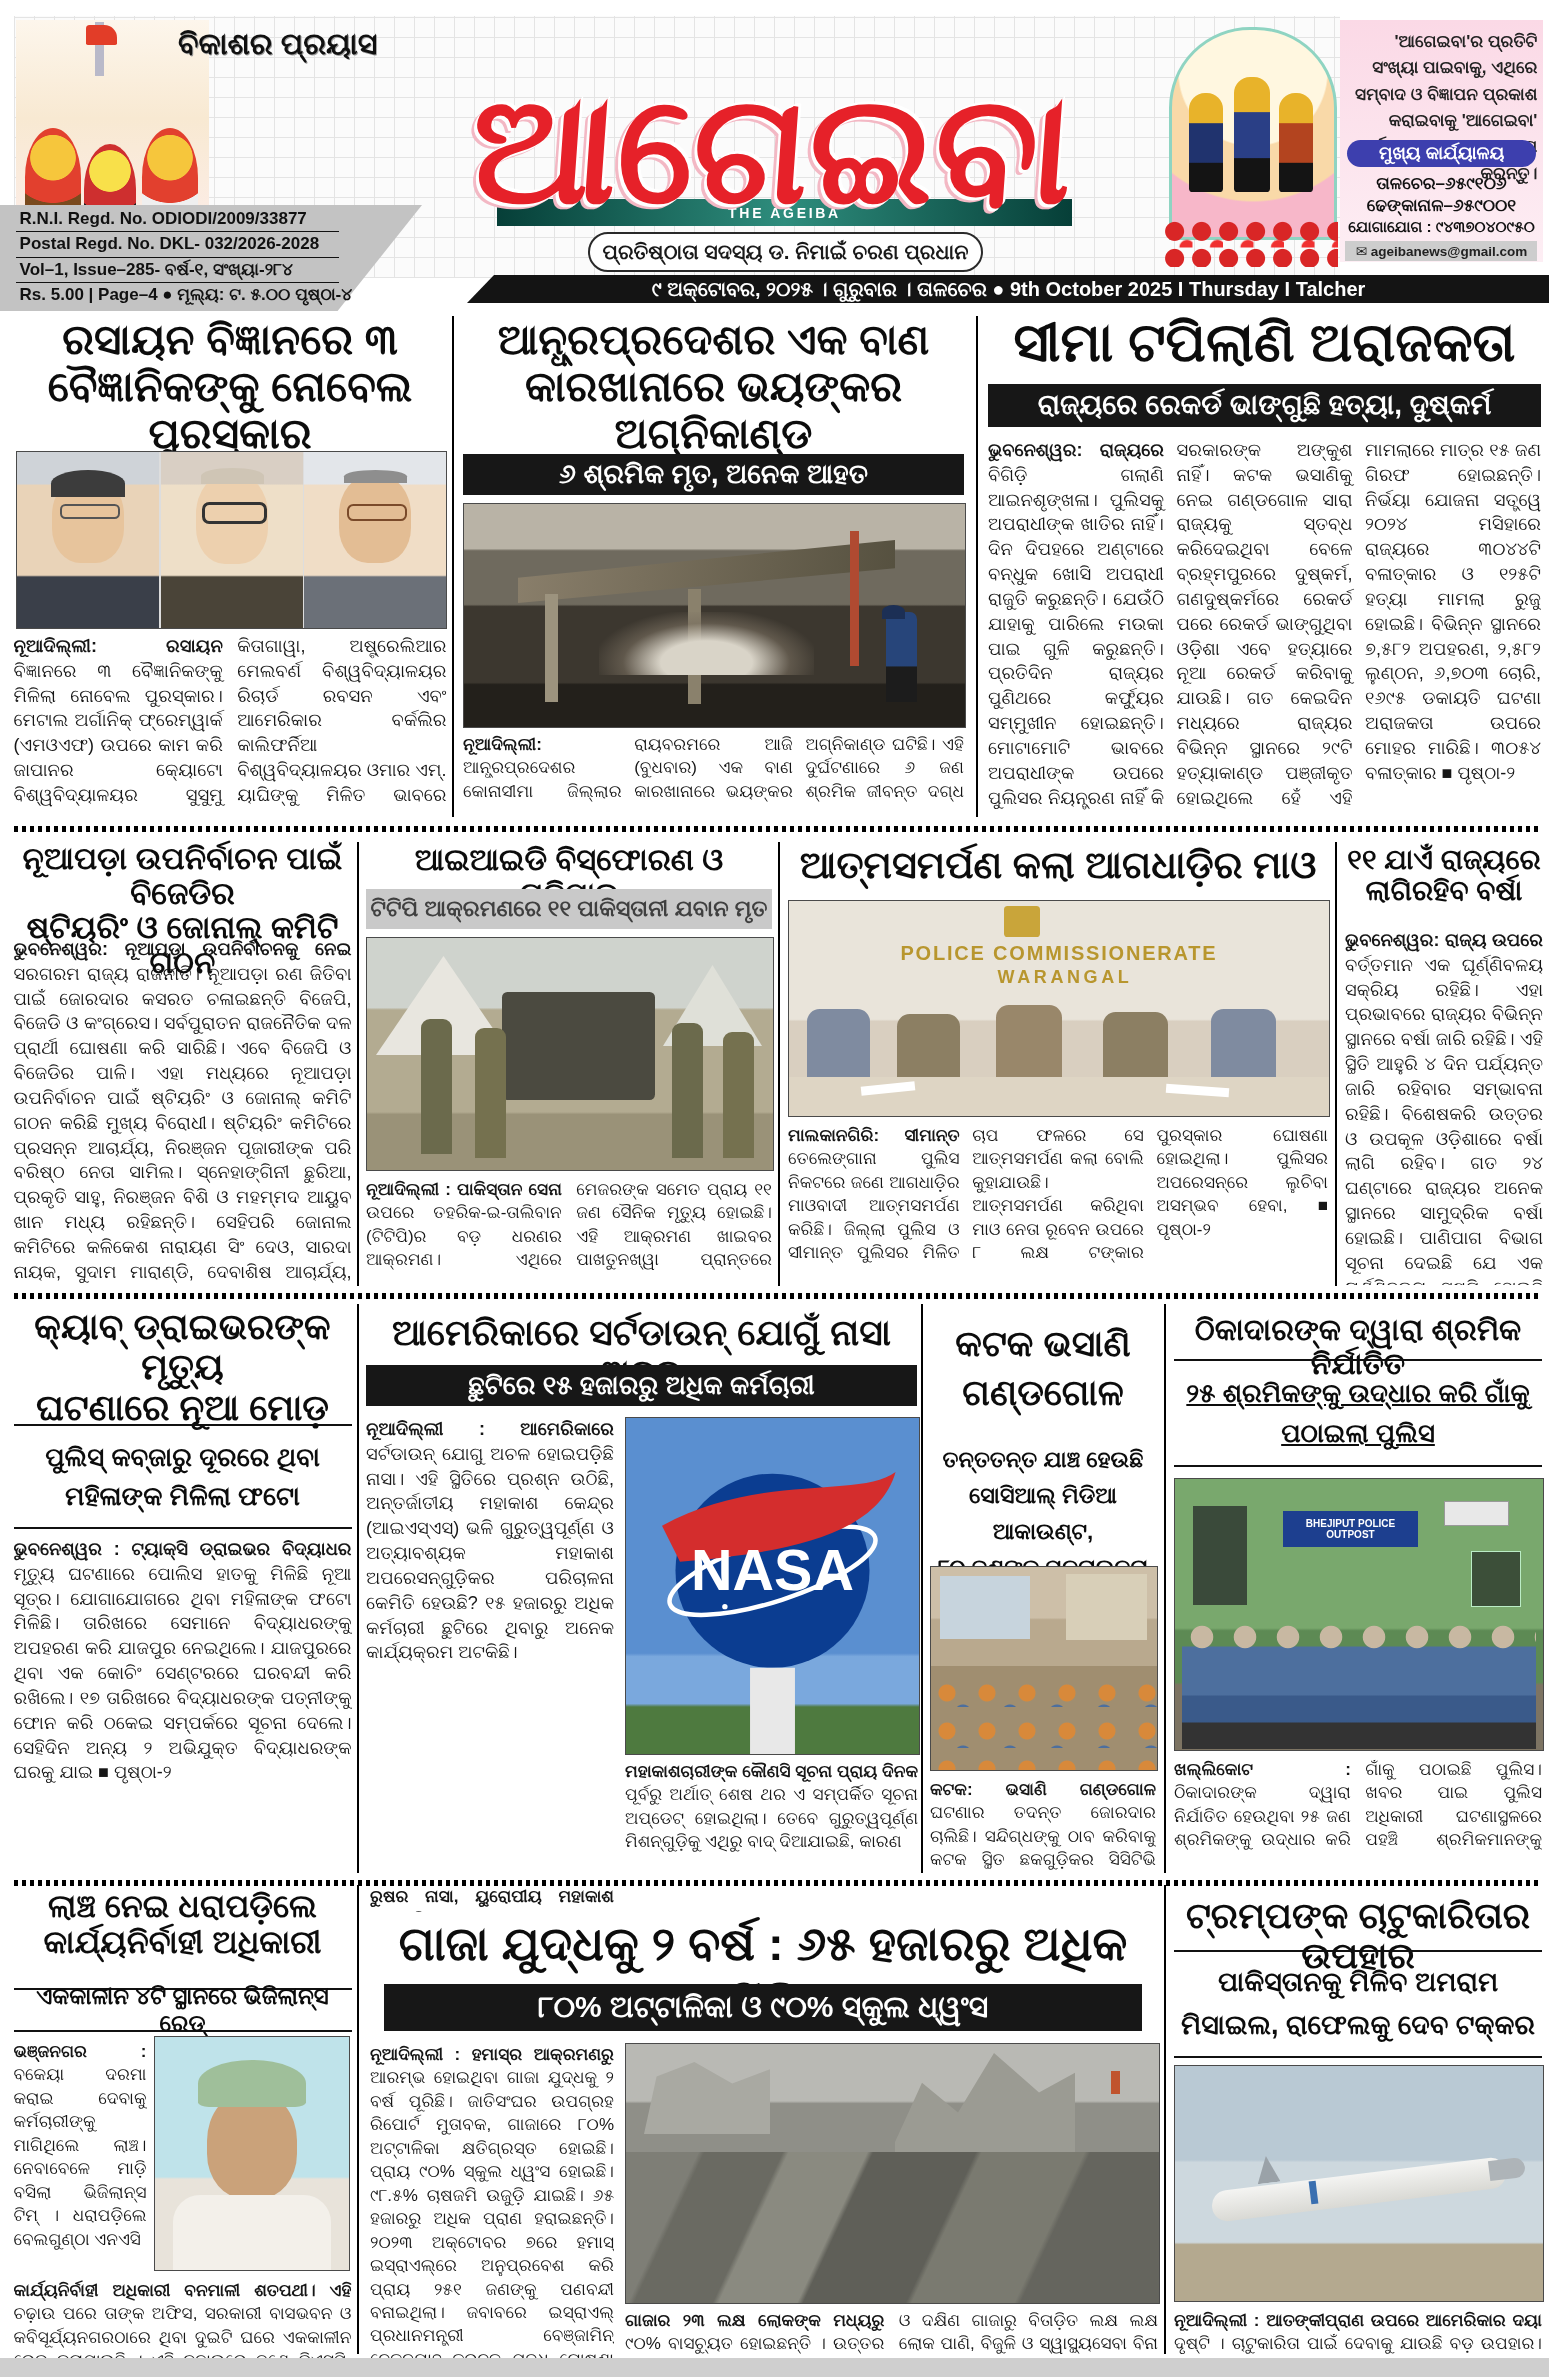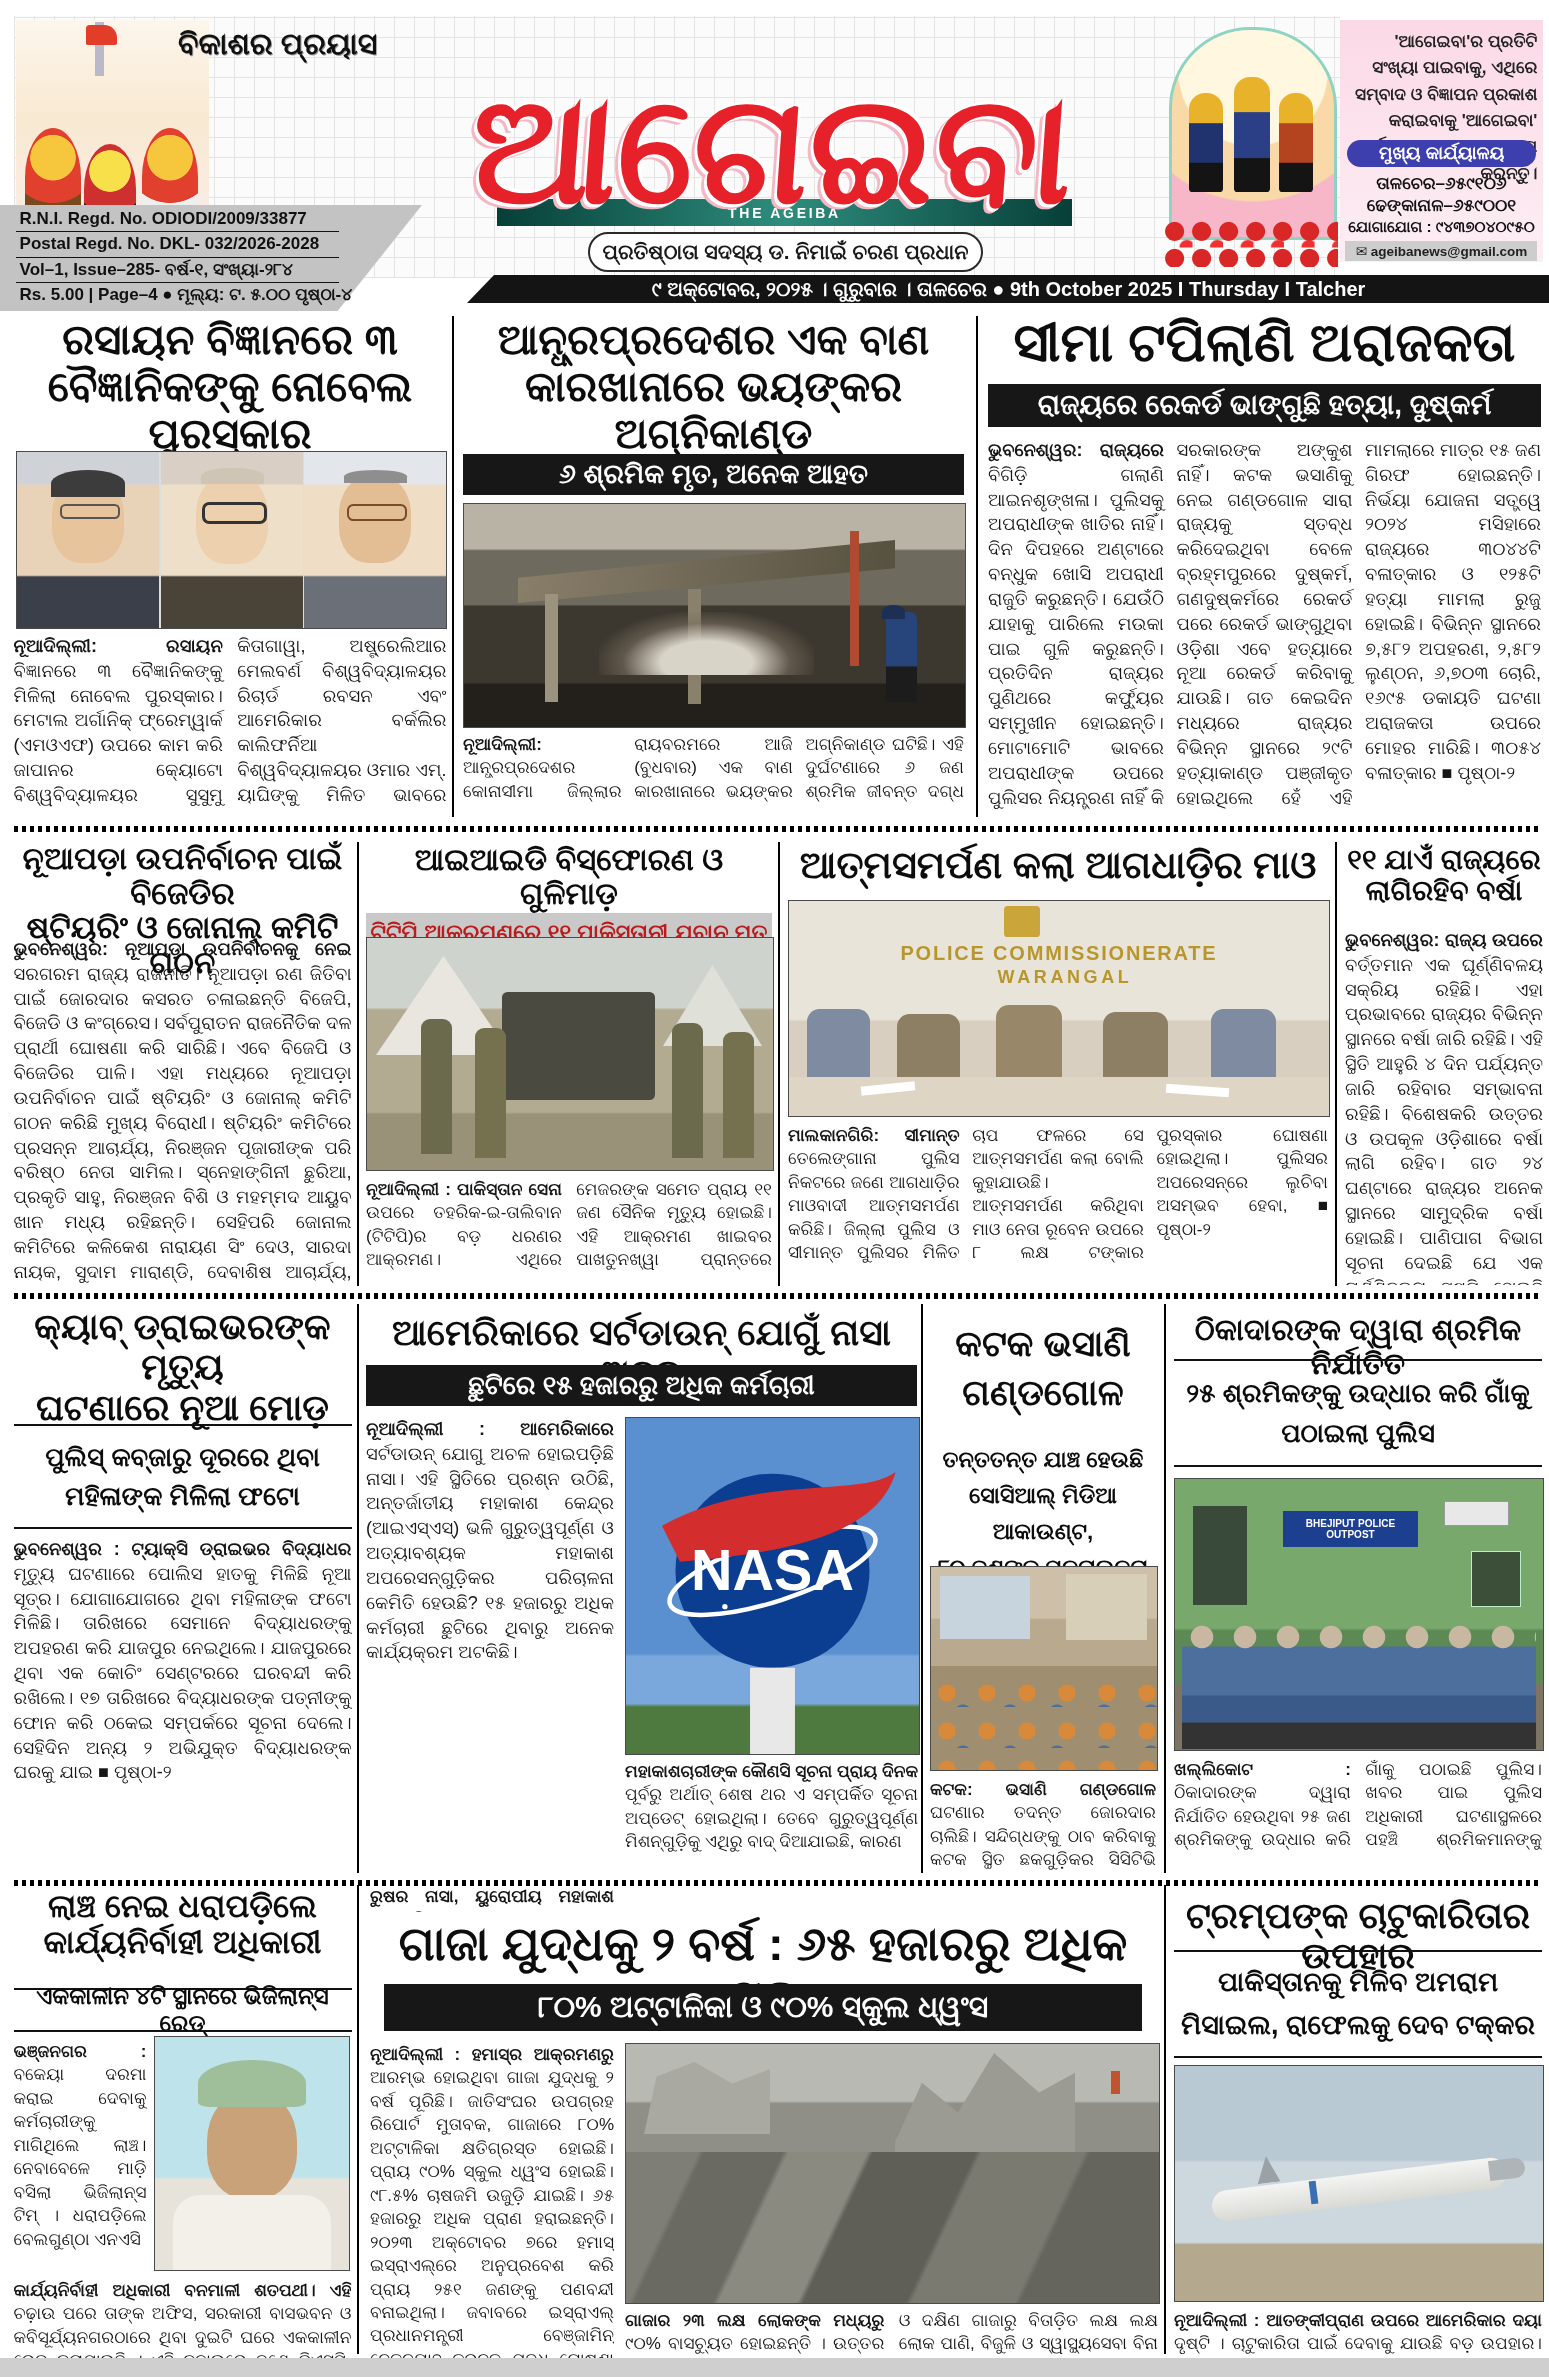--- a/index.html
+++ b/index.html
@@ -4,21 +4,21 @@
 <style>
   html,body{margin:0;padding:0;background:#9a9a9a;}
   #page{position:relative;width:1550px;height:2377px;background:#ffffff;overflow:hidden;
         font-family:"Liberation Sans","DejaVu Sans",sans-serif;color:#1a1a1a;}
   .abs{position:absolute;}
   .gridbg{background:
      repeating-linear-gradient(0deg,#e4e4e4 0 0.9px,transparent 0.9px 20px),
      repeating-linear-gradient(90deg,#e4e4e4 0 0.9px,transparent 0.9px 20px),#fbfbfb;}
   .hl{font-weight:bold;line-height:1.12;text-align:center;color:#0c0c0c;white-space:pre-line;}
   .bar{background:#171717;color:#fff;font-weight:bold;text-align:center;display:flex;align-items:center;justify-content:center;}
-  .graybar{background:#c9c9c9;color:#b91c1c;font-weight:bold;text-align:center;display:flex;align-items:center;justify-content:center;margin-top:24px;}
+  .graybar{background:#c9c9c9;color:#404040;font-weight:bold;text-align:center;display:flex;align-items:center;justify-content:center;}
   .btxt{font-size:18px;line-height:1.38;text-align:justify;color:#161616;overflow:hidden;}
   .btxt::first-line{font-weight:bold;}
   .cols2{column-count:2;column-gap:14.4px;}
   .cols3{column-count:3;column-gap:12.6px;}
   .vdiv{position:absolute;width:1.8px;background:#000;}
   .hsep{position:absolute;height:6.3px;background:repeating-linear-gradient(90deg,#000 0 4.5px,#fff 4.5px 8px);}
   .ph{position:absolute;border:0.9px solid #4a4a4a;overflow:hidden;}
   .subrule{font-weight:bold;text-align:center;color:#0c0c0c;white-space:pre-line;
            border-top:2.2px solid #111;border-bottom:2.2px solid #111;display:flex;align-items:center;justify-content:center;}
   .infoline{border-bottom:1.8px solid #111;font-weight:bold;font-size:17px;color:#111;padding:1.8px 0 2.7px 3.6px;white-space:nowrap;}
@@ -207,21 +207,21 @@
       radial-gradient(circle 9px at 32px 47px,#4d6f9e 0 8px,transparent 9px) 0 0/47px 41px,
       radial-gradient(circle 9px at 9px 63px,#7a9e4d 0 8px,transparent 9px) 0 0/36px 40px,#a08e70;"></div>
     <div class="abs" style="left:9px;top:9px;width:90px;height:63px;background:#c7d4dd;"></div>
     <div class="abs" style="left:135px;top:7.2px;width:81px;height:66px;background:#d8cfb8;"></div>
   </div>
   <div class="abs btxt" style="left:930px;top:1778px;width:226px;height:95px;font-size:17px;">କଟକ: ଭସାଣି ଗଣ୍ଡଗୋଳ ଘଟଣାର ତଦନ୍ତ ଜୋରଦାର ଚାଲିଛି। ସନ୍ଦିଗ୍ଧଙ୍କୁ ଠାବ କରିବାକୁ କଟକ ସ୍ଥିତ ଛକଗୁଡ଼ିକର ସିସିଟିଭି ଫୁଟେଜ୍ ଯାଞ୍ଚ ଚଳାଇଛି। ଏକ ସ୍ୱତନ୍ତ୍ର ଏଆଇ ସଫ୍ଟୱେରର ବ୍ୟବହାର କରାଯାଇ  ■ ପୃଷ୍ଠା-୨</div>
 
   <div class="vdiv" style="left:1164px;top:1304px;height:569px;"></div>
 
   <div class="abs hl" style="left:1174px;top:1313px;width:368px;font-size:30px;">ଠିକାଦାରଙ୍କ ଦ୍ୱାରା ଶ୍ରମିକ ନିର୍ଯାତିତ</div>
-  <div class="abs subrule" style="left:1174px;top:1359px;width:368px;height:104px;font-size:26px;line-height:1.55;">୨୫ ଶ୍ରମିକଙ୍କୁ ଉଦ୍ଧାର କରି ଗାଁକୁ
+  <div class="abs subrule" style="left:1174px;top:1359px;width:368px;height:104px;font-size:26px;line-height:1.55;text-decoration:underline;">୨୫ ଶ୍ରମିକଙ୍କୁ ଉଦ୍ଧାର କରି ଗାଁକୁ
 ପଠାଇଲା ପୁଲିସ</div>
   <div class="ph" style="left:1174px;top:1478px;width:368px;height:271px;background:linear-gradient(180deg,#79a86d 0 55%,#5d8a54 56% 75%,#7d7463 76%);">
     <div class="abs" style="left:18px;top:27px;width:54px;height:99px;background:#3a4a3a;"></div>
     <div class="abs" style="left:269px;top:21.5px;width:63px;height:23px;background:#e8e8e8;border:1.8px solid #999;"></div>
     <div class="abs" style="left:108px;top:32px;width:135px;height:36px;background:#1d3f8f;color:#fff;font-size:10px;font-weight:bold;display:flex;align-items:center;justify-content:center;text-align:center;">BHEJIPUT POLICE OUTPOST</div>
     <div class="abs" style="left:296px;top:72px;width:48px;height:54px;background:#2d3a2d;border:1.8px solid #cfd;opacity:.8;"></div>
     <div class="abs" style="left:7.2px;top:135px;width:354px;height:135px;background:
       radial-gradient(circle 11.7px at 20px 23px,#c8b8a2 0 10.8px,transparent 11.7px) 0 0/43px 135px repeat-x,
       linear-gradient(180deg,transparent 0 32px,#4d6f9e 33px 81px,#3a5a8a 82px 108px,#333 109px);"></div>
   </div>

